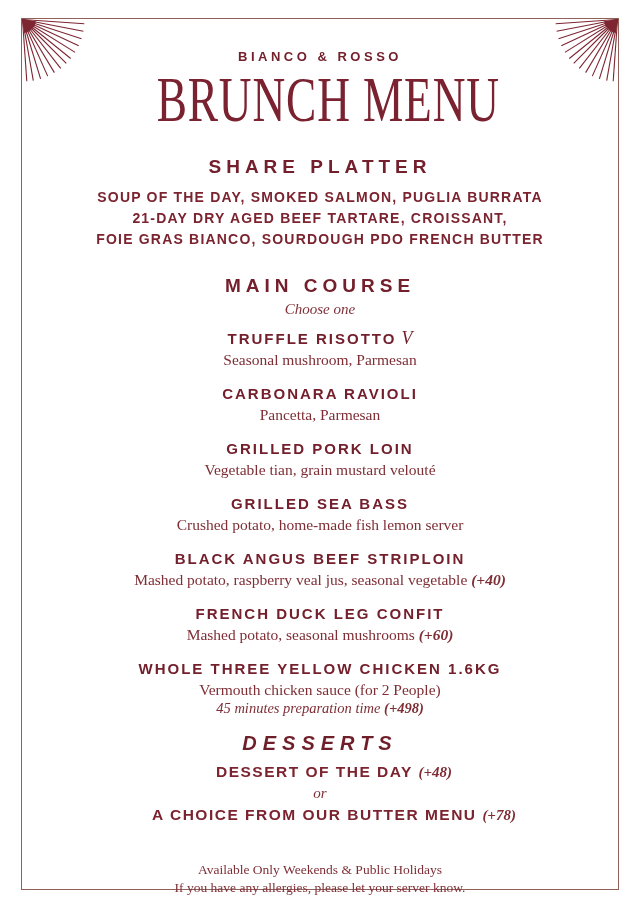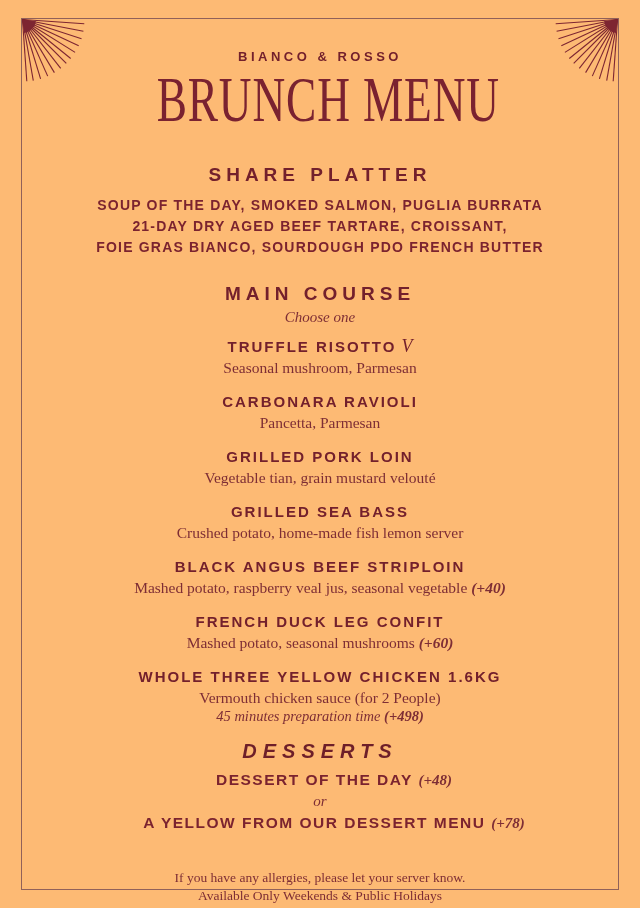--- a/index.html
+++ b/index.html
@@ -1,20 +1,20 @@
 <!DOCTYPE html>
 <html><head>
 <meta charset="utf-8">
 <style>
   html,body{margin:0;padding:0;}
   body{background:#f9ebe2;}
   .menu-page{
     position:relative;
     width:640px;height:908px;
-    background:#fdba74;
+    background:#ffffff;
     overflow:hidden;
     font-family:"Liberation Serif",serif;
   }
   .border-frame{
     position:absolute;
     top:18px;left:21px;right:21px;bottom:18px;
     border:1.5px solid #916159;
     pointer-events:none;
   }
   .corner{position:absolute;width:88px;height:88px;}
@@ -34,21 +34,21 @@
     margin-top:4px;height:62px;line-height:62px;
     font-family:"Liberation Serif",serif;font-weight:400;
     font-size:54px;letter-spacing:1px;color:#7a2230;padding-left:16px;
   }
   .big-title span{display:inline-block;transform:scale(0.84,1.16);transform-origin:center;}
   .section-heading{
     font-family:"Liberation Sans",sans-serif;font-weight:700;
     font-size:19px;line-height:24px;letter-spacing:5px;color:#73202c;
     margin-top:24px;
   }
-  .section-heading.first{margin-top:32px;}
+  .section-heading.first{margin-top:24px;}
   .platter-lines{
     margin-top:8px;
     font-family:"Liberation Sans",sans-serif;font-weight:700;
     font-size:14px;line-height:21px;letter-spacing:1.2px;color:#7b232f;
   }
   .choose{font-style:italic;font-size:15px;line-height:19px;color:#7e2e35;margin-top:2px;}
   .items{margin-top:8px;}
   .item{margin-bottom:14px;}
   .dish-name{
     font-family:"Liberation Sans",sans-serif;font-weight:700;
@@ -173,21 +173,21 @@
         <div class="dish-desc">Vermouth chicken sauce (for 2 People)</div>
         <div class="dish-note"><span>45 minutes preparation time</span> <span class="price">(+498)</span></div>
       </div>
 
     </div>
 
     <div class="desserts-heading">DESSERTS</div>
 
     <div class="dessert-line"><span>DESSERT OF THE DAY</span> <span class="price">(+48)</span></div>
     <div class="or-sep">or</div>
-    <div class="dessert-line dessert-line2"><span>A YELLOW FROM OUR DESSERT MENU</span> <span class="price">(+78)</span></div>
+    <div class="dessert-line dessert-line2"><span>A CHOICE FROM OUR BUTTER MENU</span> <span class="price">(+78)</span></div>
 
     <div class="footer">
+      <div>Available Only Weekends &amp; Public Holidays</div>
       <div>If you have any allergies, please let your server know.</div>
-      <div>Available Only Weekends &amp; Public Holidays</div>
     </div>
 
   </div>
 </div>
 
 </body></html>

